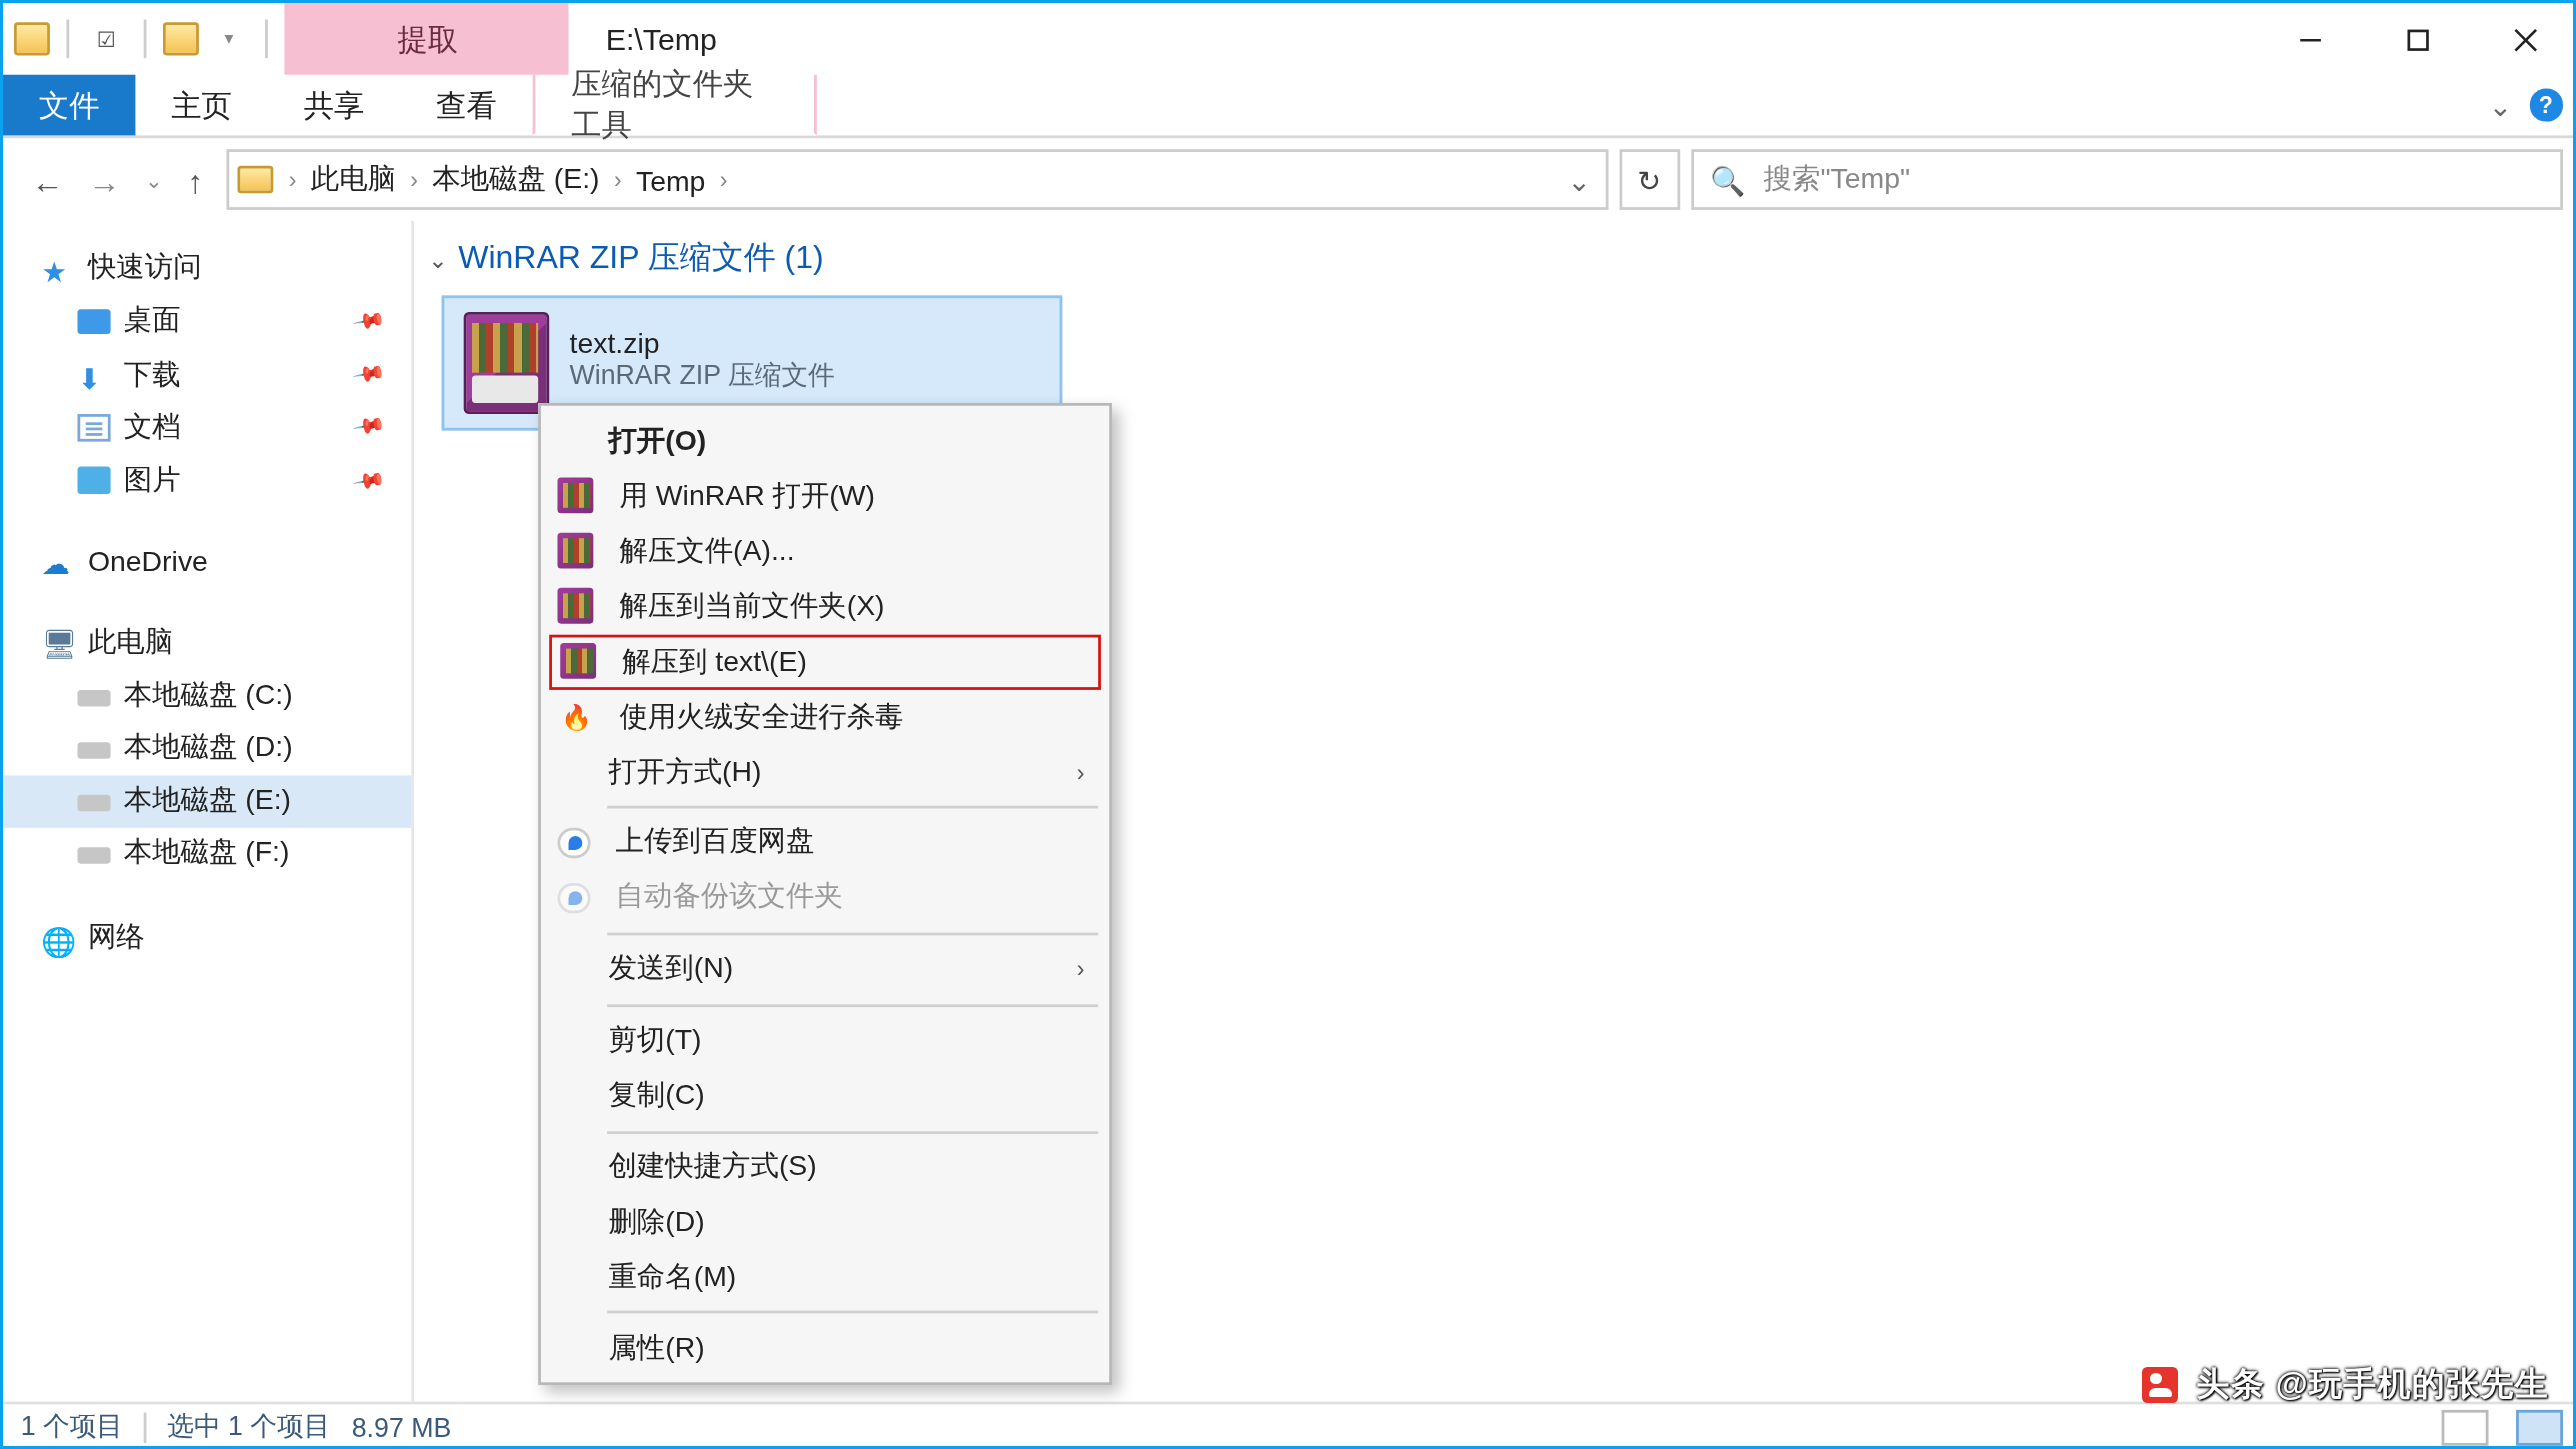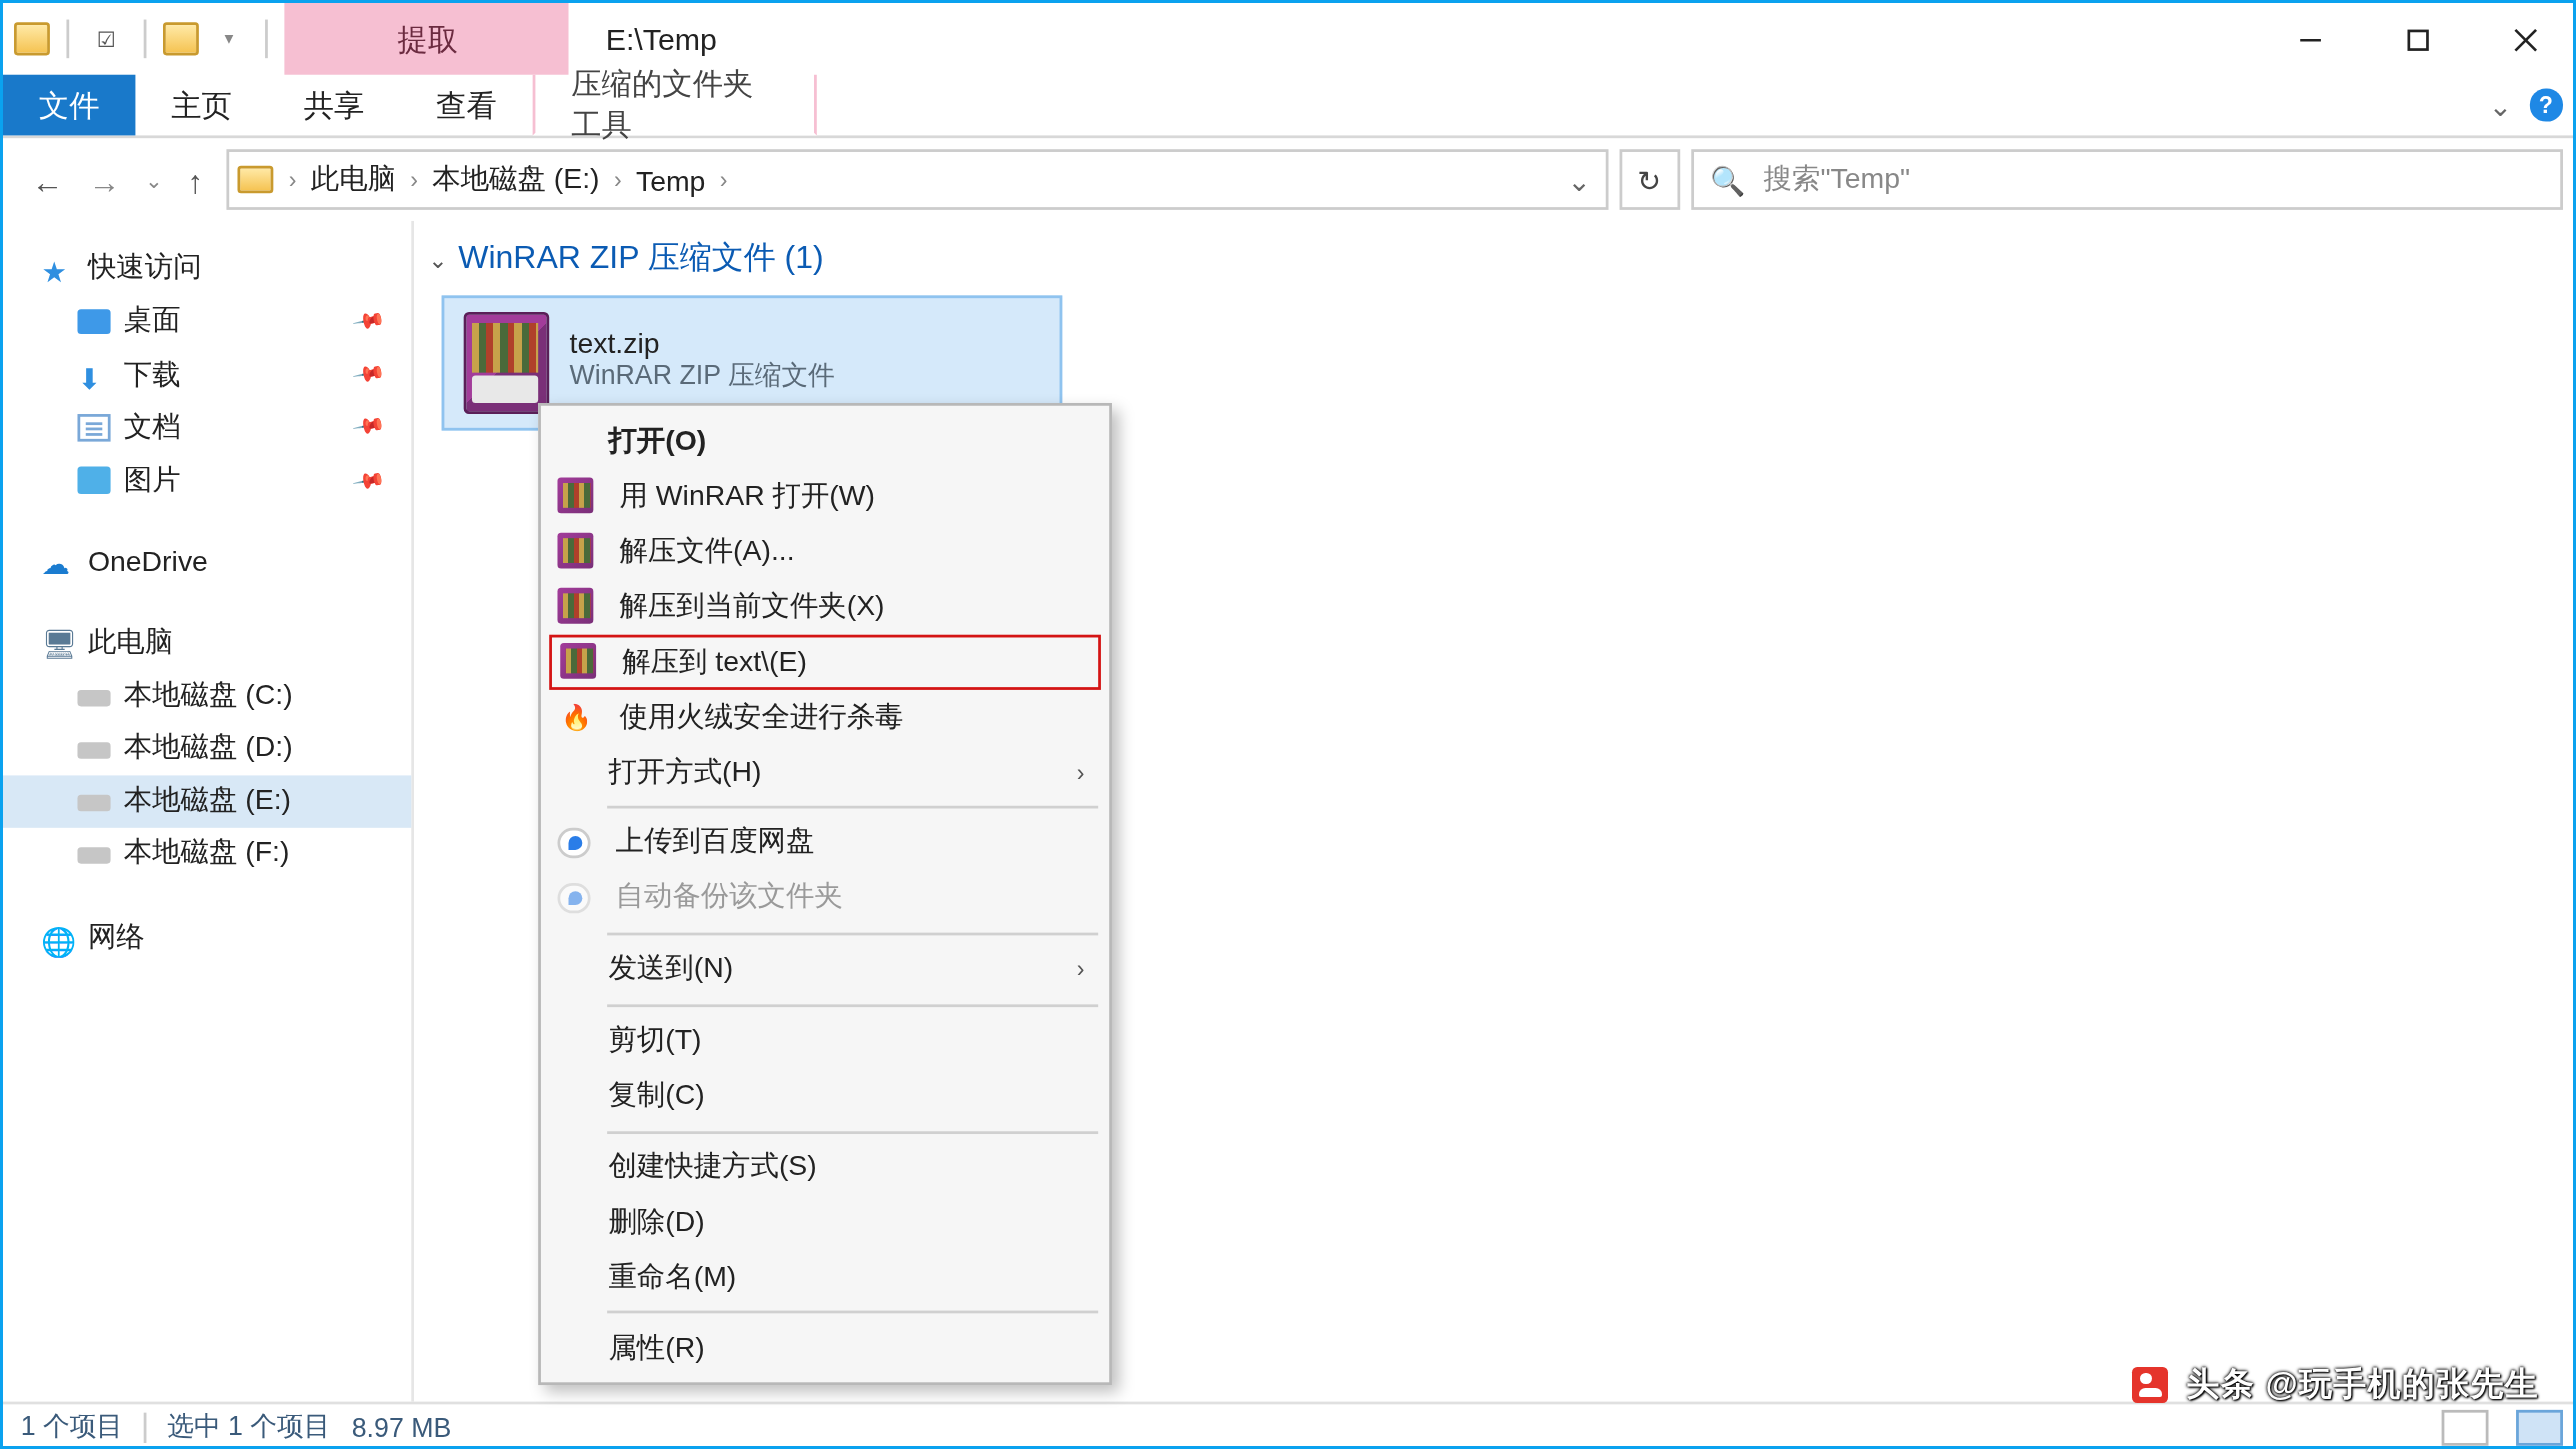--- a/index.html
+++ b/index.html
@@ -88,21 +88,21 @@
 .ctx .noico .lbl{ padding-left:18px;}
 
 
 .status { position:absolute; left:0; right:0; bottom:0; height:18px; border-top:0.6px solid #e0e0e0; display:flex; align-items:center; font-size:9.7px; color:#3a5a7a; padding:0 6.4px; gap:7.7px;}
 .status .vsep{ width:0.6px; height:11.6px; background:#ccc;}
 .status .spacer{flex:1;}
 .viewbtn{width:16.7px;height:13px;border:0.6px solid #bbb;margin-left:2.6px;}
 .viewbtn.active{background:#cfe3f6;border-color:#6aa5da;}
 
 
-.watermark { position:absolute; right:34px; bottom:39px; font-size:33px; font-weight:600; color:#fff; text-shadow:0 0 2.6px #000,0 0 3.9px #000,1.3px 1.3px 1.9px #000; letter-spacing:1.3px; z-index:100; display:flex; align-items:center; gap:18px;}
+.watermark { position:absolute; right:24px; bottom:39px; font-size:33px; font-weight:600; color:#fff; text-shadow:0 0 2.6px #000,0 0 3.9px #000,1.3px 1.3px 1.9px #000; letter-spacing:1.3px; z-index:100; display:flex; align-items:center; gap:18px;}
 .wm-icon{width:36px;height:36px;background:#e5342b;border-radius:5.2px;position:relative;}
 .wm-icon:before{content:"";position:absolute;left:7.7px;top:6.4px;width:11.6px;height:11.6px;border-radius:50%;background:#fff;}
 .wm-icon:after{content:"";position:absolute;left:6.4px;bottom:5.2px;width:23px;height:9px;border-radius:6.4px 6.4px 1.9px 1.9px;background:#fff;}
 </style>
 </head>
 <body>
 
 <div class="scale">
 
 <div class="titlebar">

